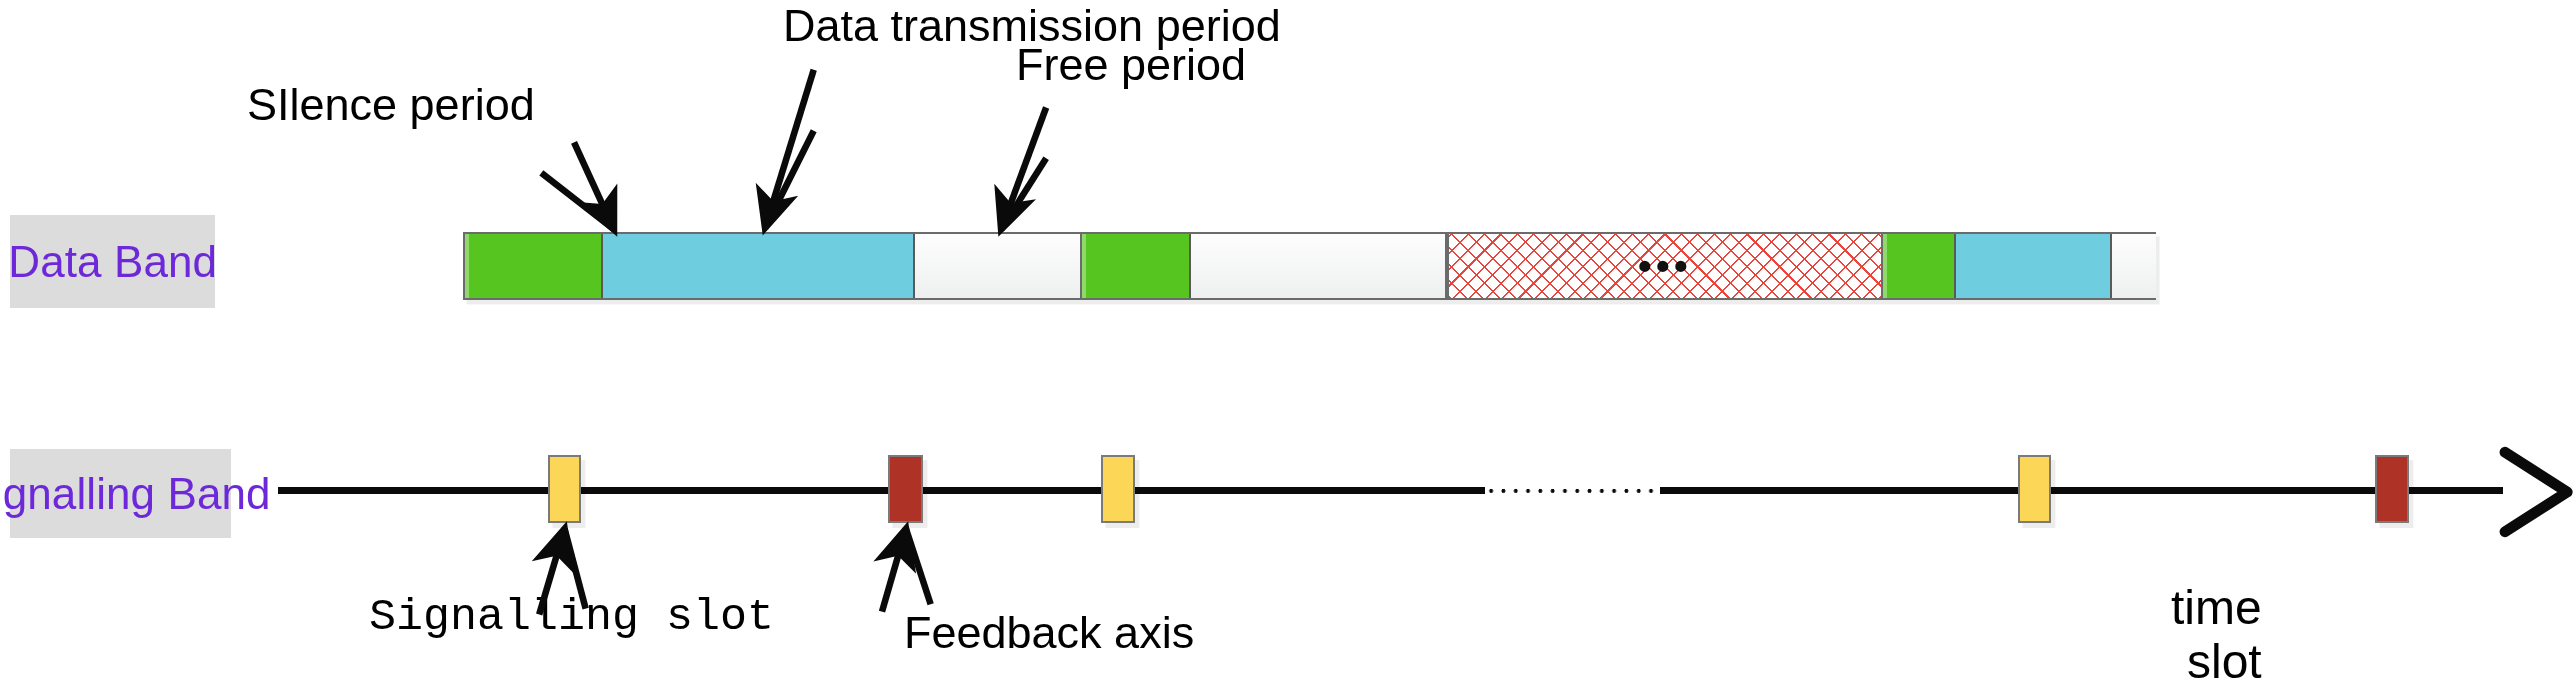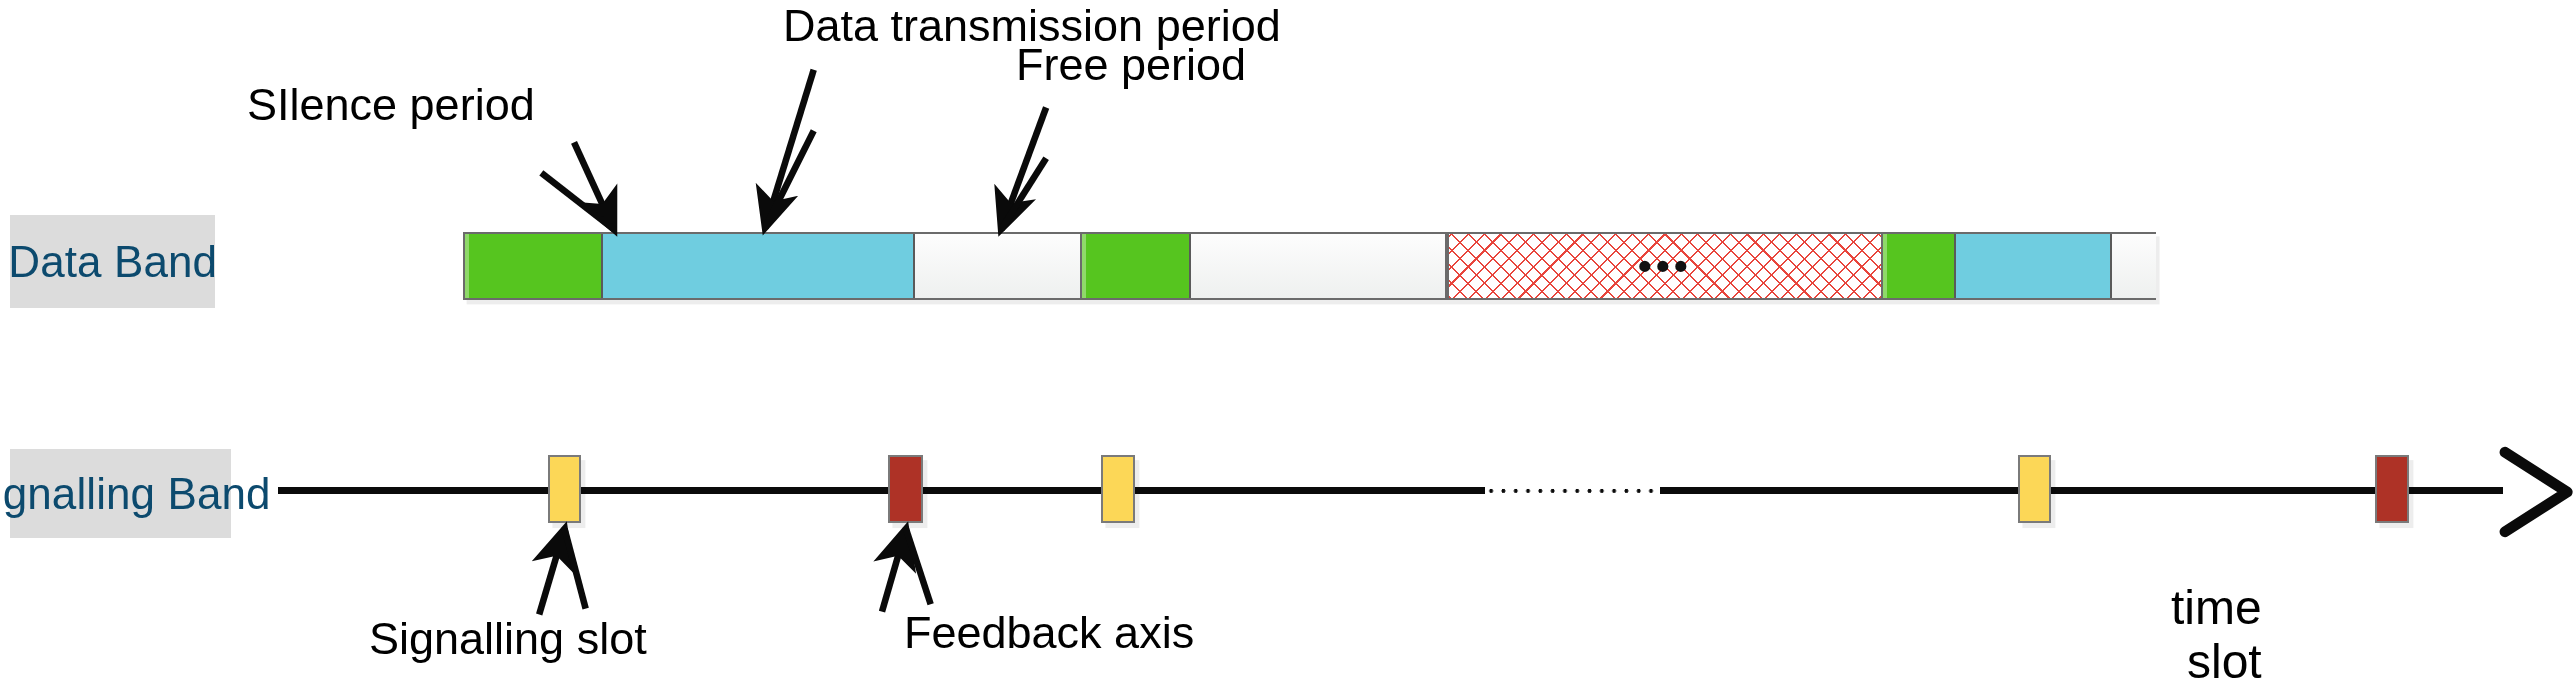--- a/index.html
+++ b/index.html
@@ -7,31 +7,31 @@
     width:2576px;height:690px;position:relative;overflow:hidden;
     font-family:"Liberation Sans","DejaVu Sans",sans-serif;
     color:#000000;
   }
   #stage{position:absolute;inset:0;width:2576px;height:690px;}
 
   
   .band-label{
     position:absolute;background:#dcdcdc;
     display:flex;align-items:center;justify-content:center;
-    font-size:44px;color:#0c4a6e;letter-spacing:0.1px;white-space:nowrap;
+    font-size:44px;color:#6d28d9;letter-spacing:0.1px;white-space:nowrap;
   }
   #data-band-label{left:10.2px;top:215px;width:205px;height:93px;}
   #signalling-band-label{left:10.2px;top:449px;width:221px;height:89px;}
 
   
   .anno{position:absolute;font-size:45px;white-space:nowrap;line-height:1;color:#000;}
   #anno-silence{left:247px;top:82px;}
   #anno-data-tx{left:783px;top:2.9px;}
   #anno-free{left:1016px;top:42px;}
-  #anno-signalling-slot{left:369px;top:616px;}
+  #anno-signalling-slot{left:369px;top:595px;font-family:Liberation Mono, monospace;}
   #anno-feedback-slot{left:904px;top:610px;}
   .axis-label{position:absolute;font-size:48px;line-height:1.12;color:#000;text-align:right;}
   #axis-caption{left:2171px;top:581px;}
 
   
   #data-band-track{
     position:absolute;left:463px;top:232px;width:1693px;height:68px;
     border:2.2px solid #6b6b6b;box-sizing:border-box;
     background:#f4f4f4;
     box-shadow:3.6px 4.4px 0 rgba(0,0,0,.07);

